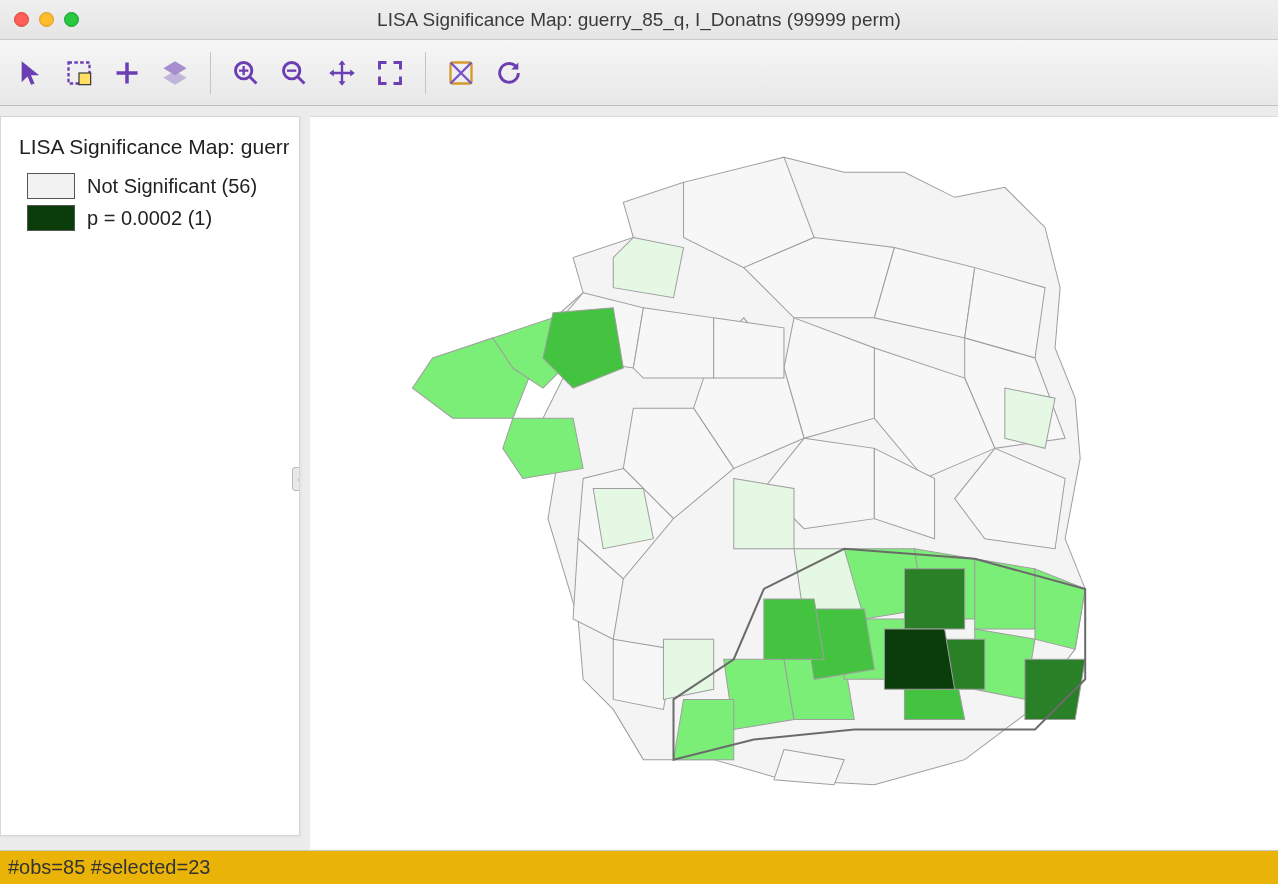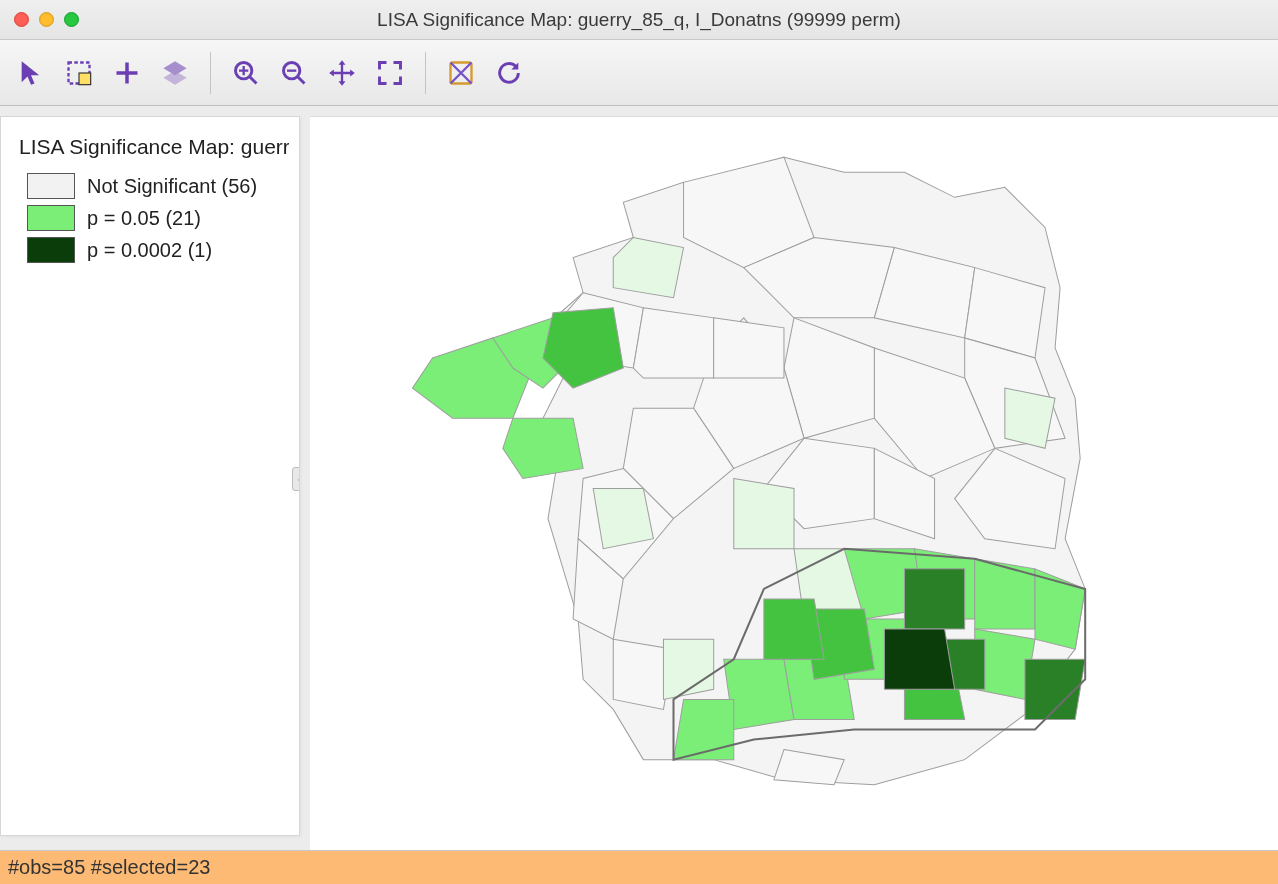--- a/index.html
+++ b/index.html
@@ -110,21 +110,21 @@
   .map-canvas {
     position: absolute;
     top: 10px; left: 310px; right: 0; bottom: 0;
     background: #fff;
     border-top: 1px solid #dcdcdc;
   }
 
   
   .statusbar {
     height: 34px;
-    background: #fdba74;
+    background: #eab308;
     border-top: 1px solid #c9c9c9;
     display: flex; align-items: center;
     padding: 0 8px;
     font-size: 20px;
     color: #333;
   }
 </style>
 </head>
 <body>
 
@@ -203,24 +203,20 @@
 </div>
 
 <div class="workspace">
 
   <div class="legend-panel">
     <div class="legend-title">LISA Significance Map: guerry_85_q, I_Donatns (99999 perm)</div>
 
     <div class="legend-item">
       <div class="swatch" style="background:#f2f2f2"></div>
       <span>Not Significant (56)</span>
-    </div>
-    <div class="legend-item">
-      <div class="swatch" style="background:#7bee77"></div>
-      <span>p = 0.05 (21)</span>
     </div>
     <div class="legend-item">
       <div class="swatch" style="background:#0b3d0a"></div>
       <span>p = 0.0002 (1)</span>
     </div>
 
     <div class="collapse-knob">◦</div>
   </div>
 
   <div class="map-canvas">

